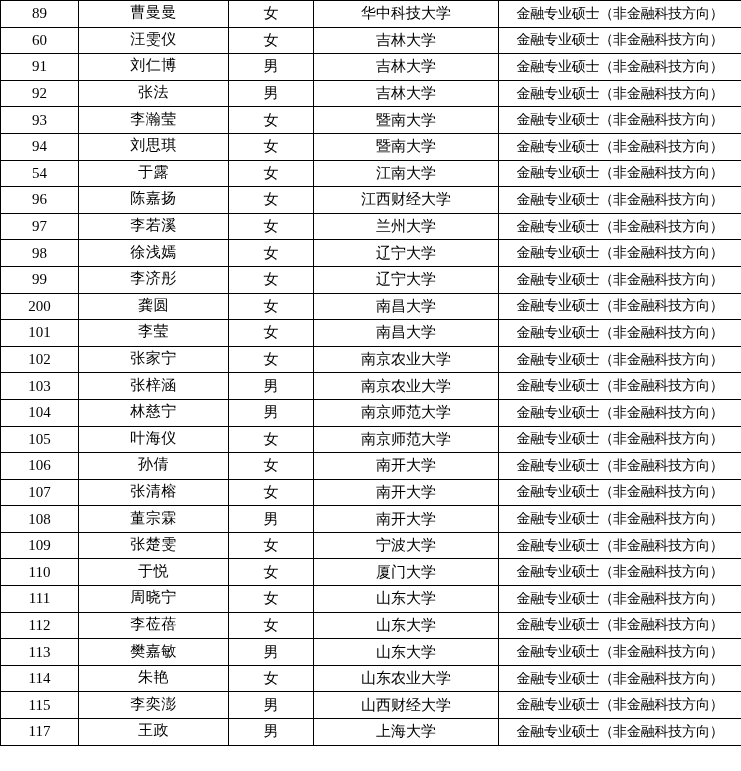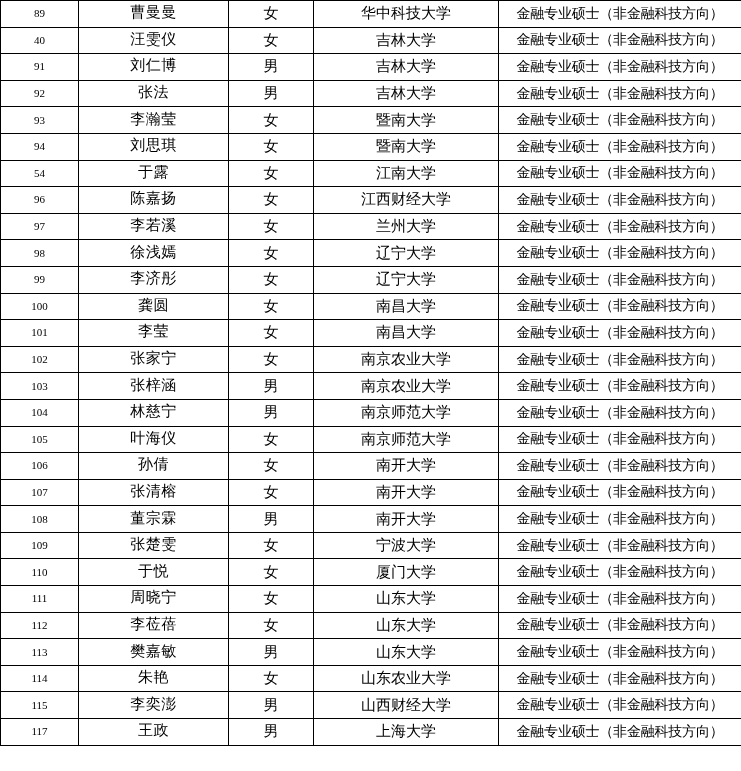--- a/index.html
+++ b/index.html
@@ -29,21 +29,21 @@
     border: 1px solid #000000;
     height: 25.6px;
     padding: 0 2px;
     text-align: center;
     vertical-align: middle;
     font-size: 15px;
     line-height: 1;
     white-space: nowrap;
     overflow: hidden;
   }
-  #roster-table td.cell-index { font-size: 11px; }
+  #roster-table td.cell-index { font-size: 15px; }
   #roster-table td.cell-name { letter-spacing: 0.5px; font-family: Liberation Mono, monospace; }
   #roster-table td.cell-major { font-size: 14px; letter-spacing: -0.2px; }
 </style>
 </head>
 <body>
 
 <table id="roster-table">
   <colgroup>
     <col class="c-index">
     <col class="c-name">
@@ -53,21 +53,21 @@
   </colgroup>
   <tbody>
       <tr>
         <td class="cell-index">89</td>
         <td class="cell-name">曹曼曼</td>
         <td class="cell-sex">女</td>
         <td class="cell-school">华中科技大学</td>
         <td class="cell-major">金融专业硕士（非金融科技方向）</td>
       </tr>
       <tr>
-        <td class="cell-index">40</td>
+        <td class="cell-index">60</td>
         <td class="cell-name">汪雯仪</td>
         <td class="cell-sex">女</td>
         <td class="cell-school">吉林大学</td>
         <td class="cell-major">金融专业硕士（非金融科技方向）</td>
       </tr>
       <tr>
         <td class="cell-index">91</td>
         <td class="cell-name">刘仁博</td>
         <td class="cell-sex">男</td>
         <td class="cell-school">吉林大学</td>
@@ -123,21 +123,21 @@
         <td class="cell-major">金融专业硕士（非金融科技方向）</td>
       </tr>
       <tr>
         <td class="cell-index">99</td>
         <td class="cell-name">李济彤</td>
         <td class="cell-sex">女</td>
         <td class="cell-school">辽宁大学</td>
         <td class="cell-major">金融专业硕士（非金融科技方向）</td>
       </tr>
       <tr>
-        <td class="cell-index">100</td>
+        <td class="cell-index">200</td>
         <td class="cell-name">龚圆</td>
         <td class="cell-sex">女</td>
         <td class="cell-school">南昌大学</td>
         <td class="cell-major">金融专业硕士（非金融科技方向）</td>
       </tr>
       <tr>
         <td class="cell-index">101</td>
         <td class="cell-name">李莹</td>
         <td class="cell-sex">女</td>
         <td class="cell-school">南昌大学</td>

